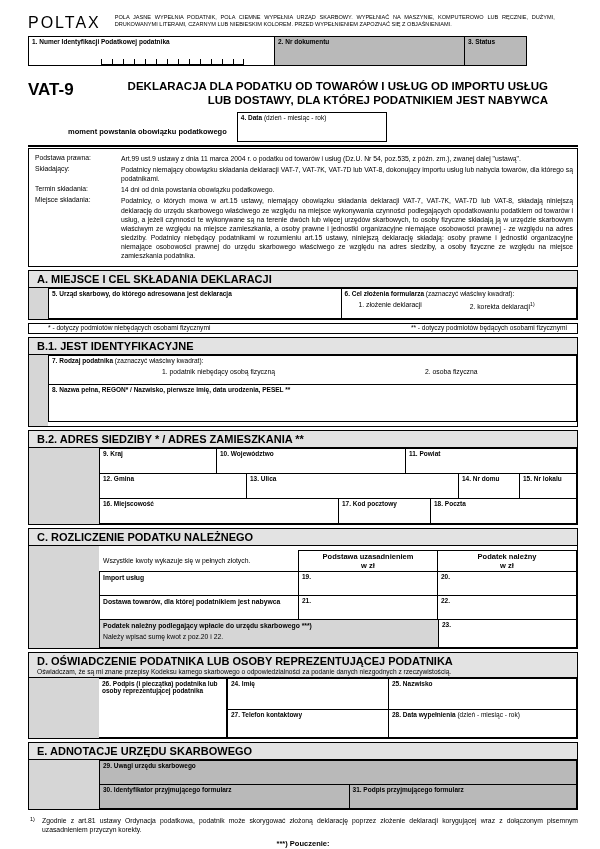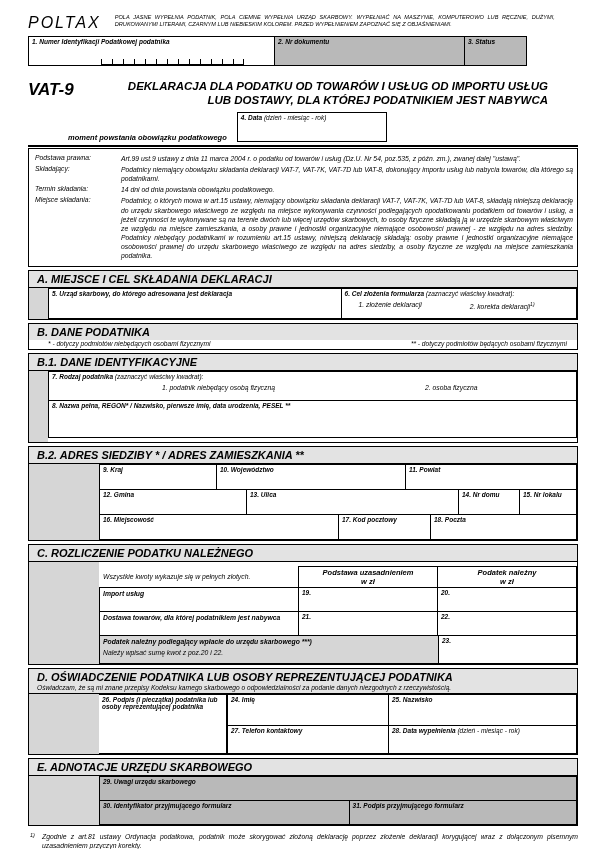--- a/index.html
+++ b/index.html
@@ -1,40 +1,40 @@
 <!DOCTYPE html>
 <html><head>
 <meta charset="utf-8">
 <style>
   * { box-sizing: border-box; margin: 0; padding: 0; }
   html,body { background:#fff; }
   .page {
     width: 600px; height: 849px; background: #fff; color:#000;
     font-family: "Liberation Sans", sans-serif;
-    padding: 12px 22px 0 28px; position: relative; overflow: hidden; font-style: italic;
+    padding: 12px 22px 0 28px; position: relative; overflow: hidden;
   }
   
   .topbar { display:flex; align-items:flex-start; gap:14px; margin-bottom:4px; }
   .logo { font-size:16px; letter-spacing:2px; font-weight:500; padding-top:2px; }
   .notice { font-size:5.6px; line-height:1.3; width:440px; text-align:justify; padding-top:2px; }
   .idrow { display:flex; }
   .idcell { border:1.5px solid #000; height:30px; font-size:6.5px; font-weight:bold; padding:1px 3px; position:relative; }
   .idcell + .idcell { border-left:none; }
   .id1 { width:247px; background:#fff; }
   .id2 { width:190px; background:#b9b9b9; }
   .id3 { width:62px;  background:#b9b9b9; }
   .comb { position:absolute; bottom:0; left:72px; display:flex; }
   .comb i { display:block; width:11px; height:6px; border-left:1px solid #000; border-bottom:1px solid #000; }
   .comb i:last-child { border-right:1px solid #000; }
   
   .titlerow { display:flex; margin-top:13px; }
   .formcode { font-size:17px; font-weight:bold; width:78px; padding-top:1px; }
   .titlelines { flex:1; text-align:right; font-weight:bold; font-size:11.5px; line-height:1.25; padding-right:30px; }
   .momentrow { display:flex; align-items:flex-end; margin-top:2px; height:32px; }
-  .momentlabel { font-size:7.5px; font-weight:bold; margin-left:40px; }
+  .momentlabel { font-size:7.5px; font-weight:bold; margin-left:40px; margin-bottom:6px; }
   .databox { border:1px solid #000; width:150px; height:30px; margin-left:10px; font-size:6.5px; padding:1px 3px; }
   .dbl { border-top:2px solid #000; border-bottom:1px solid #000; height:4px; margin-top:3px; }
   
   .legal { border:1px solid #000; border-top:none; padding:3px 4px 3px 0; }
   .legalrow { display:flex; margin:2px 0; }
   .legallabel { width:88px; font-size:6.8px; padding-left:6px; flex:none; }
   .legaltext { flex:1; font-size:6.8px; line-height:1.35; text-align:justify; padding-left:4px; }
   
   .section { border:1.5px solid #000; margin-top:3px; }
   .secbar { background:#e3e3e3; border-bottom:1px solid #000; font-weight:bold; font-size:11px; padding:2px 4px 2px 8px; }
@@ -165,29 +165,28 @@
                 <span>2. korekta deklaracji</span><sup>1)</sup>
               </span>
             </div>
           </div>
         </div>
       </div>
     </div>
   </div>
 
   <div class="section">
-    <div class="secbar" style="border-bottom:none;">B. DANE PODATNIKA</div>
     <div style="display:flex; justify-content:space-between; font-size:6.6px; padding:0 10px 2px 19px;">
       <span>* - dotyczy podmiotów niebędących osobami fizycznymi</span>
       <span>** - dotyczy podmiotów będących osobami fizycznymi</span>
     </div>
   </div>
 
   <div class="section">
-    <div class="secbar">B.1. DANE IDENTYFIKACYJNE</div>
+    <div class="secbar">B.1. JEST IDENTYFIKACYJNE</div>
     <div class="content">
       <div class="strip narrow"></div>
       <div class="fields" style="padding-bottom:4px;">
         <div class="frow">
           <div class="fcell" style="flex:1; height:30px;">
             <b>7. Rodzaj podatnika</b>
             <span class="hint">(zaznaczyć właściwy kwadrat):</span>
             <div class="opts">
               <span style="margin-left:110px;">1. podatnik niebędący osobą fizyczną</span>
               <span style="margin-left:150px;">2. osoba fizyczna</span>

